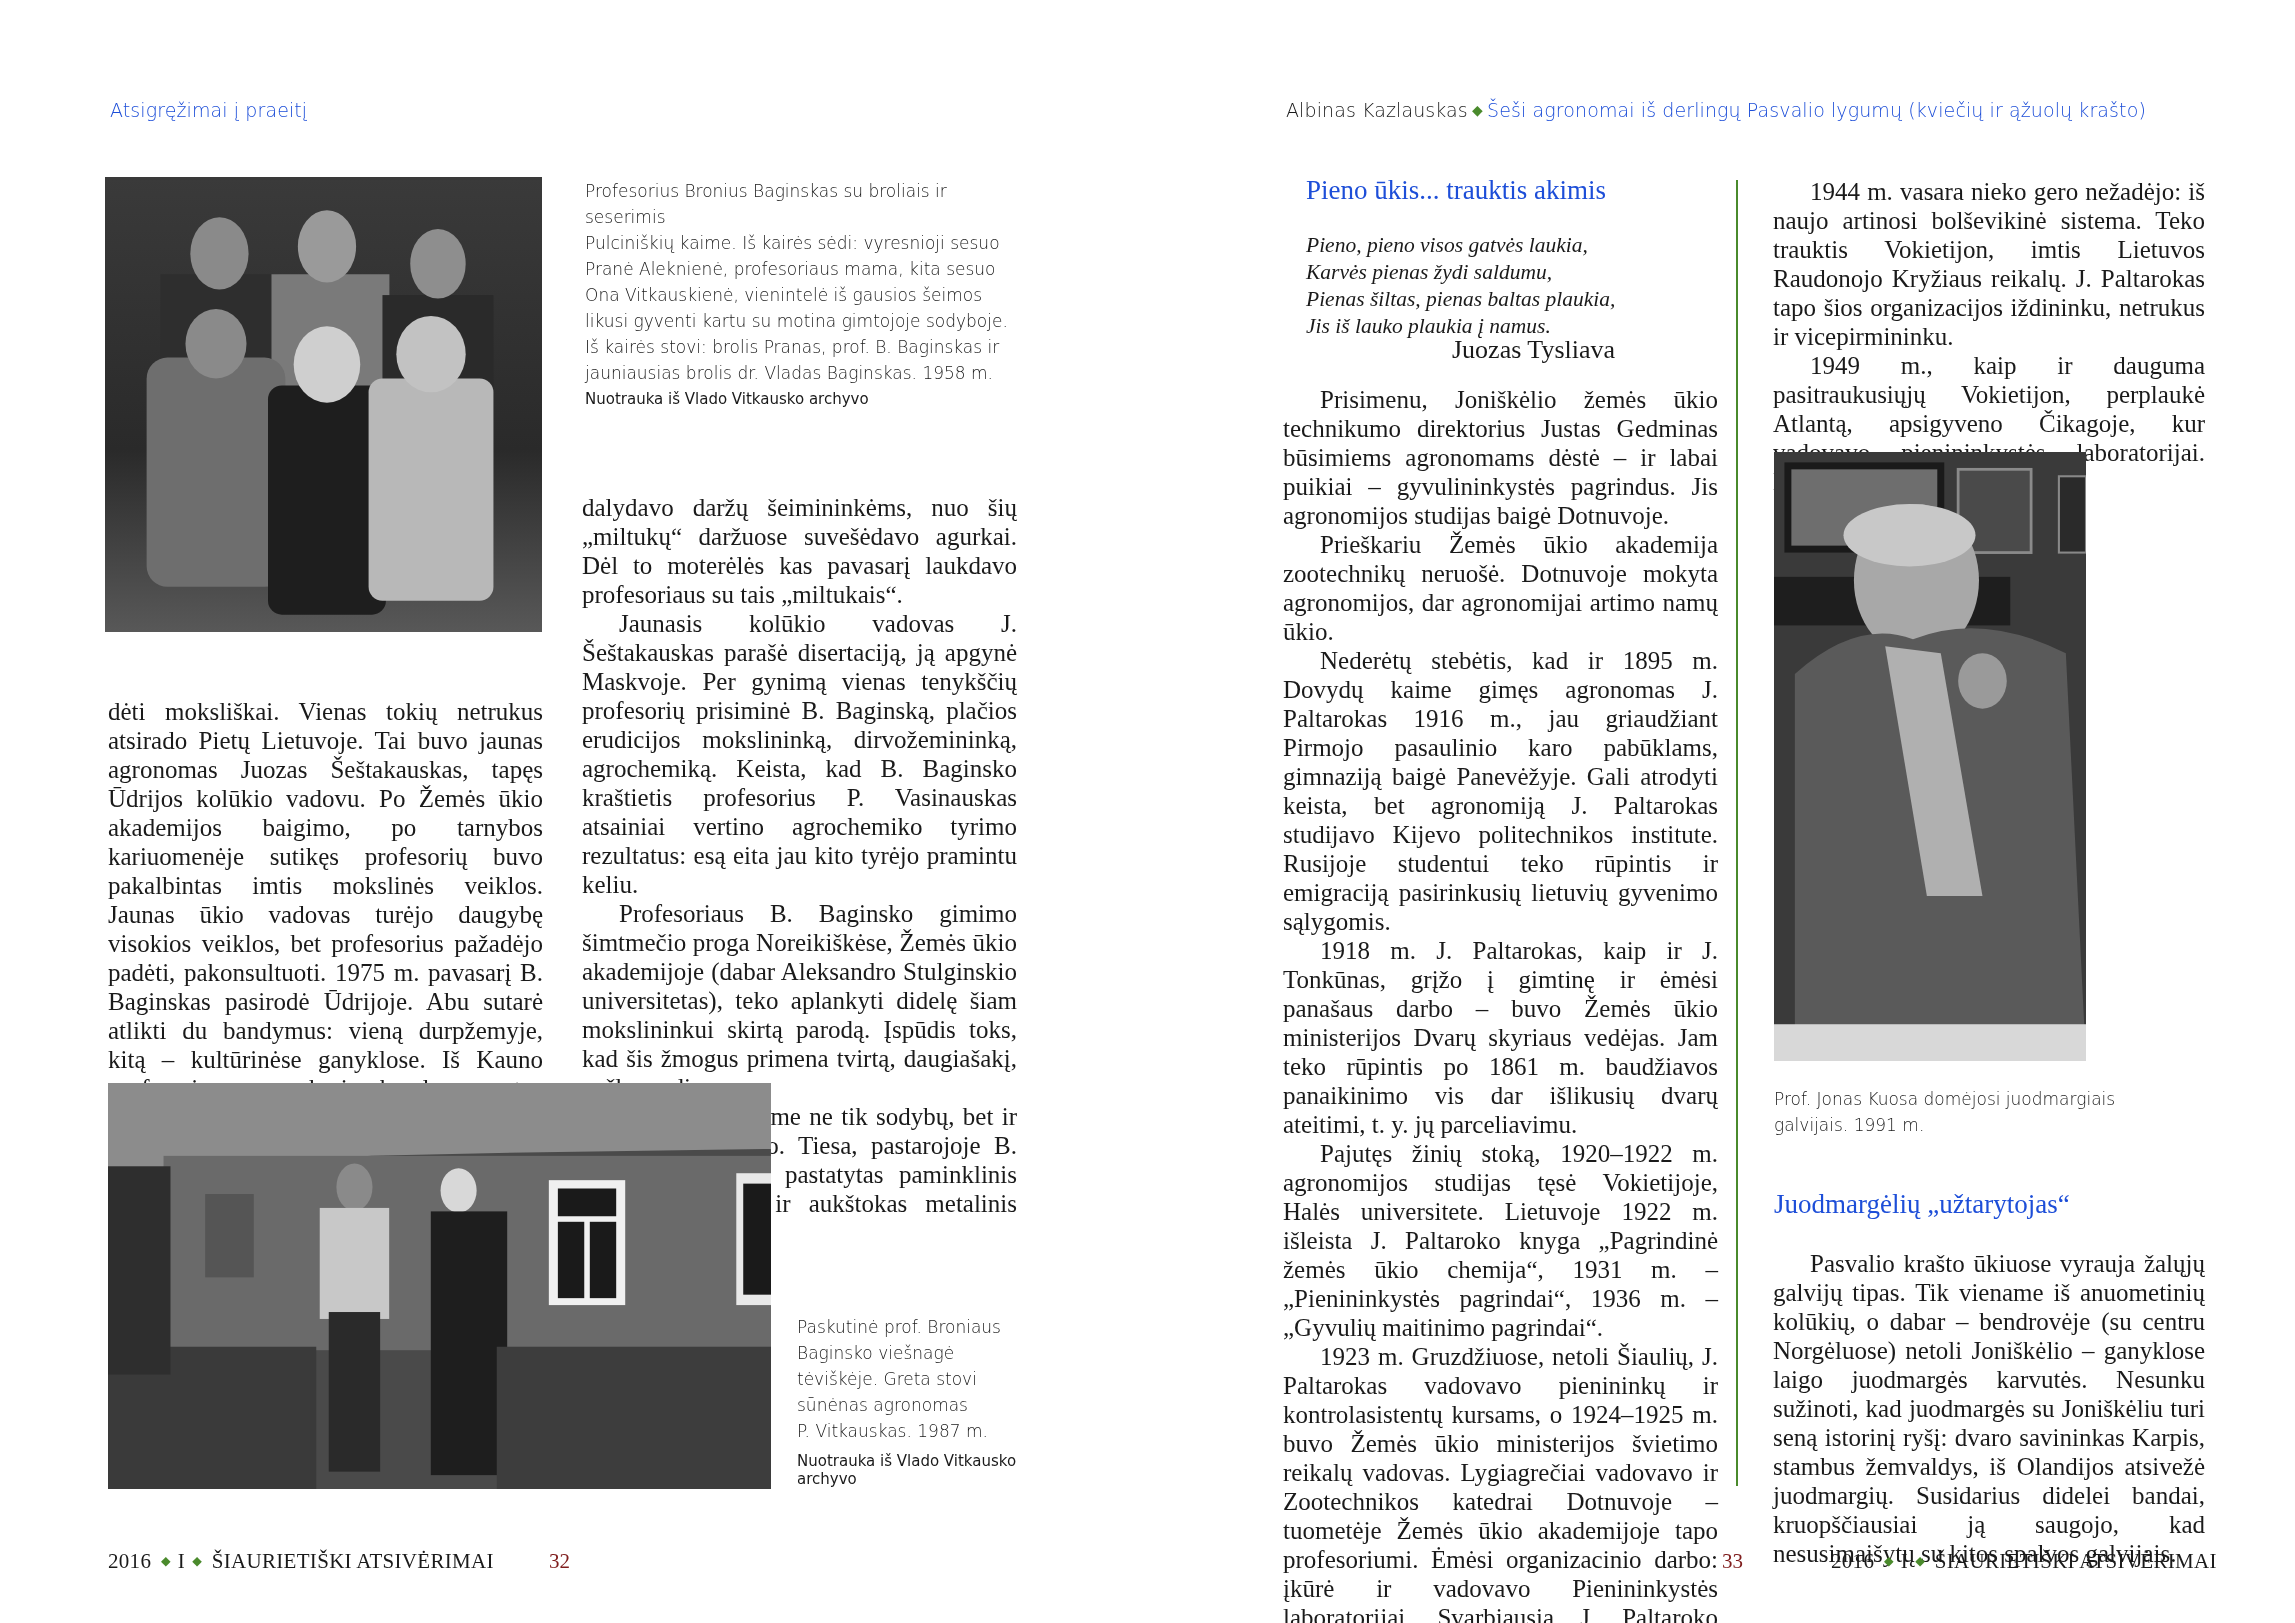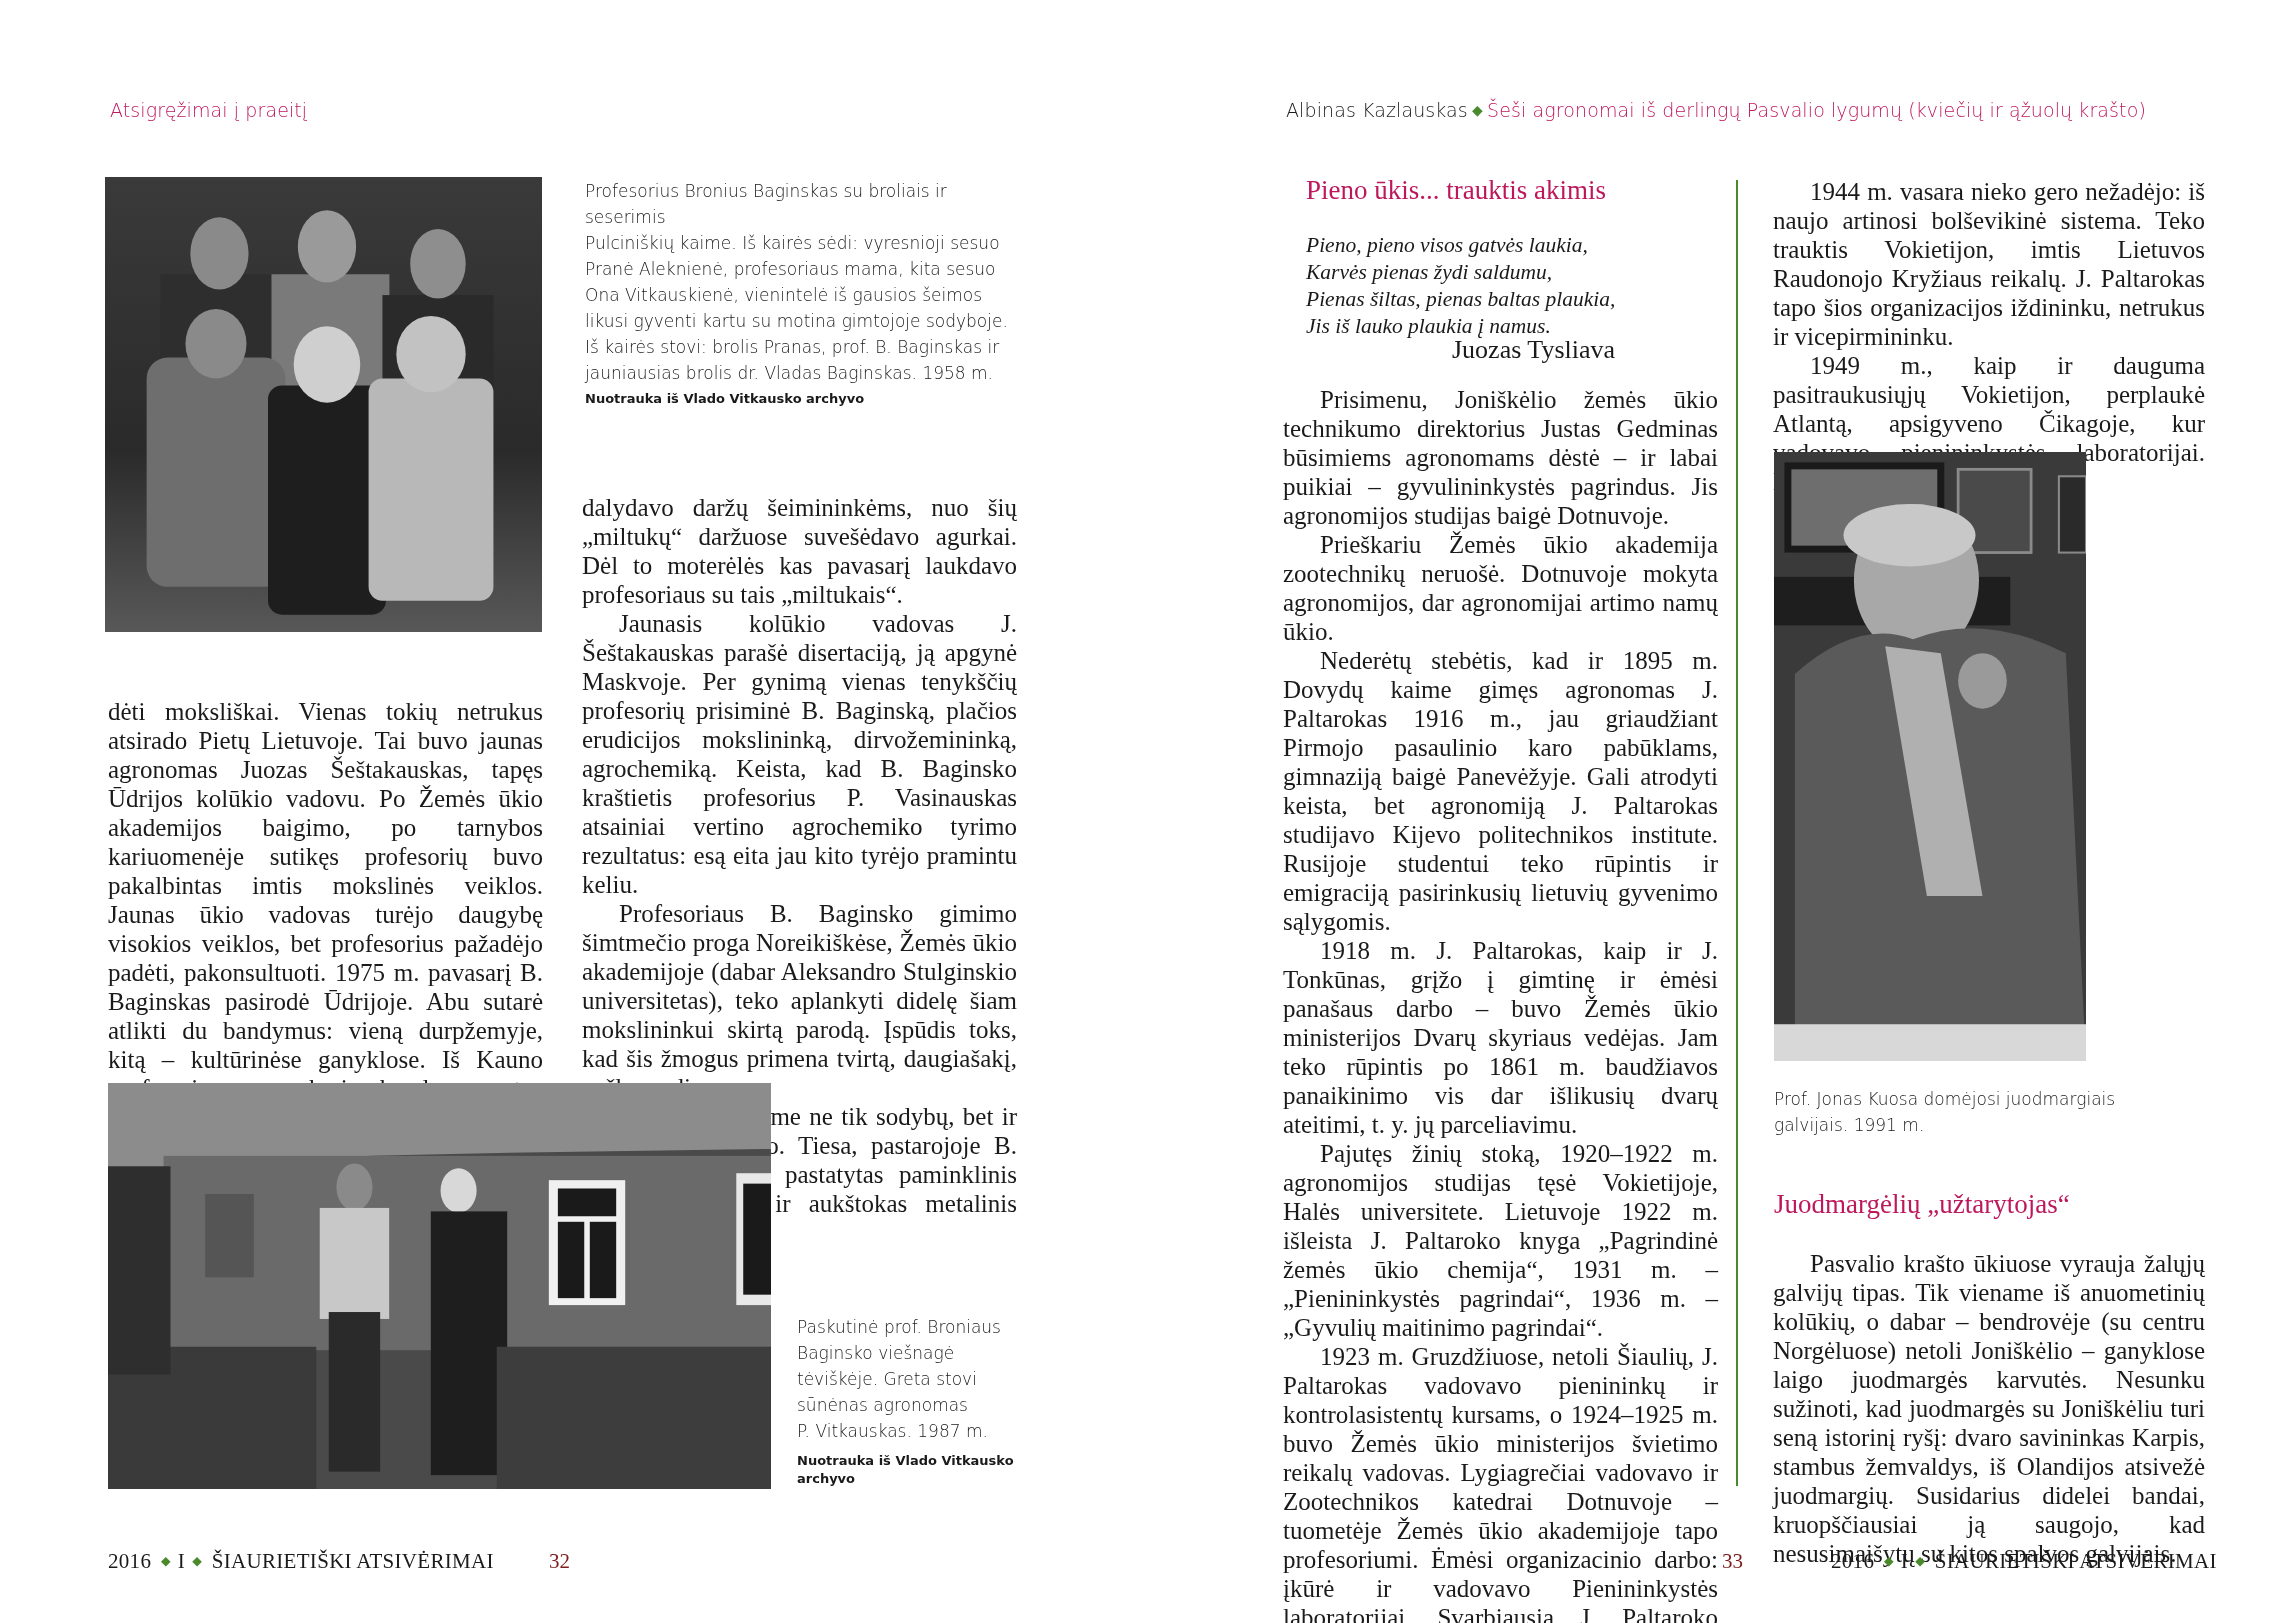--- a/index.html
+++ b/index.html
@@ -1,30 +1,30 @@
 <!DOCTYPE html>
 <html style="font-size:11px"><head>
 <meta charset="utf-8">
 <style>
   html, body { margin: 0; padding: 0; background: #ffffff; }
   body { width: 2295px; height: 1623px; position: relative; overflow: hidden; color: #1a1a1a; }
   .abs { position: absolute; }
   .sans { font-family: "DejaVu Sans", "Liberation Sans", sans-serif; }
   .serif { font-family: "Liberation Serif", "DejaVu Serif", serif; }
-  .green { color: #be185d; }
+  .green { color: #1d4ed8; }
 
   .running-head { font-size: 19px; top: 99px; letter-spacing: 0.1px; font-weight: 300; }
   .running-head .diamond { color: #4a8a2c; font-size: 14px; margin: 0 4.2px; position: relative; top: -2.1px; }
 
   .body-text { font-size: 25px; line-height: 29px; text-align: justify; hyphens: manual; }
   .body-text p { margin: 0; text-indent: 0; }
   .body-text p.ind { text-indent: 37px; }
 
   .caption { font-size: 17px; line-height: 26px; font-weight: 300; }
-  .credit { font-size: 13px; line-height: 18px; margin-top: 4.2px; font-weight: 700; }
+  .credit { font-size: 15px; line-height: 18px; margin-top: 4.2px; font-weight: 400; }
 
   .photo { background: #555; overflow: hidden; }
   .photo svg { display: block; width: 100%; height: 100%; }
 
   .section-title { font-size: 27px; font-weight: normal; }
   .poem { font-style: italic; font-size: 21.5px; line-height: 27px; }
   .poem-author { font-size: 26px; }
 
   .footer { top: 1549px; font-size: 21px; letter-spacing: 0.3px; }
   .footer .diamond { color: #4a8a2c; font-size: 12.5px; margin: 0 4.2px; position: relative; top: -3.5px; }

